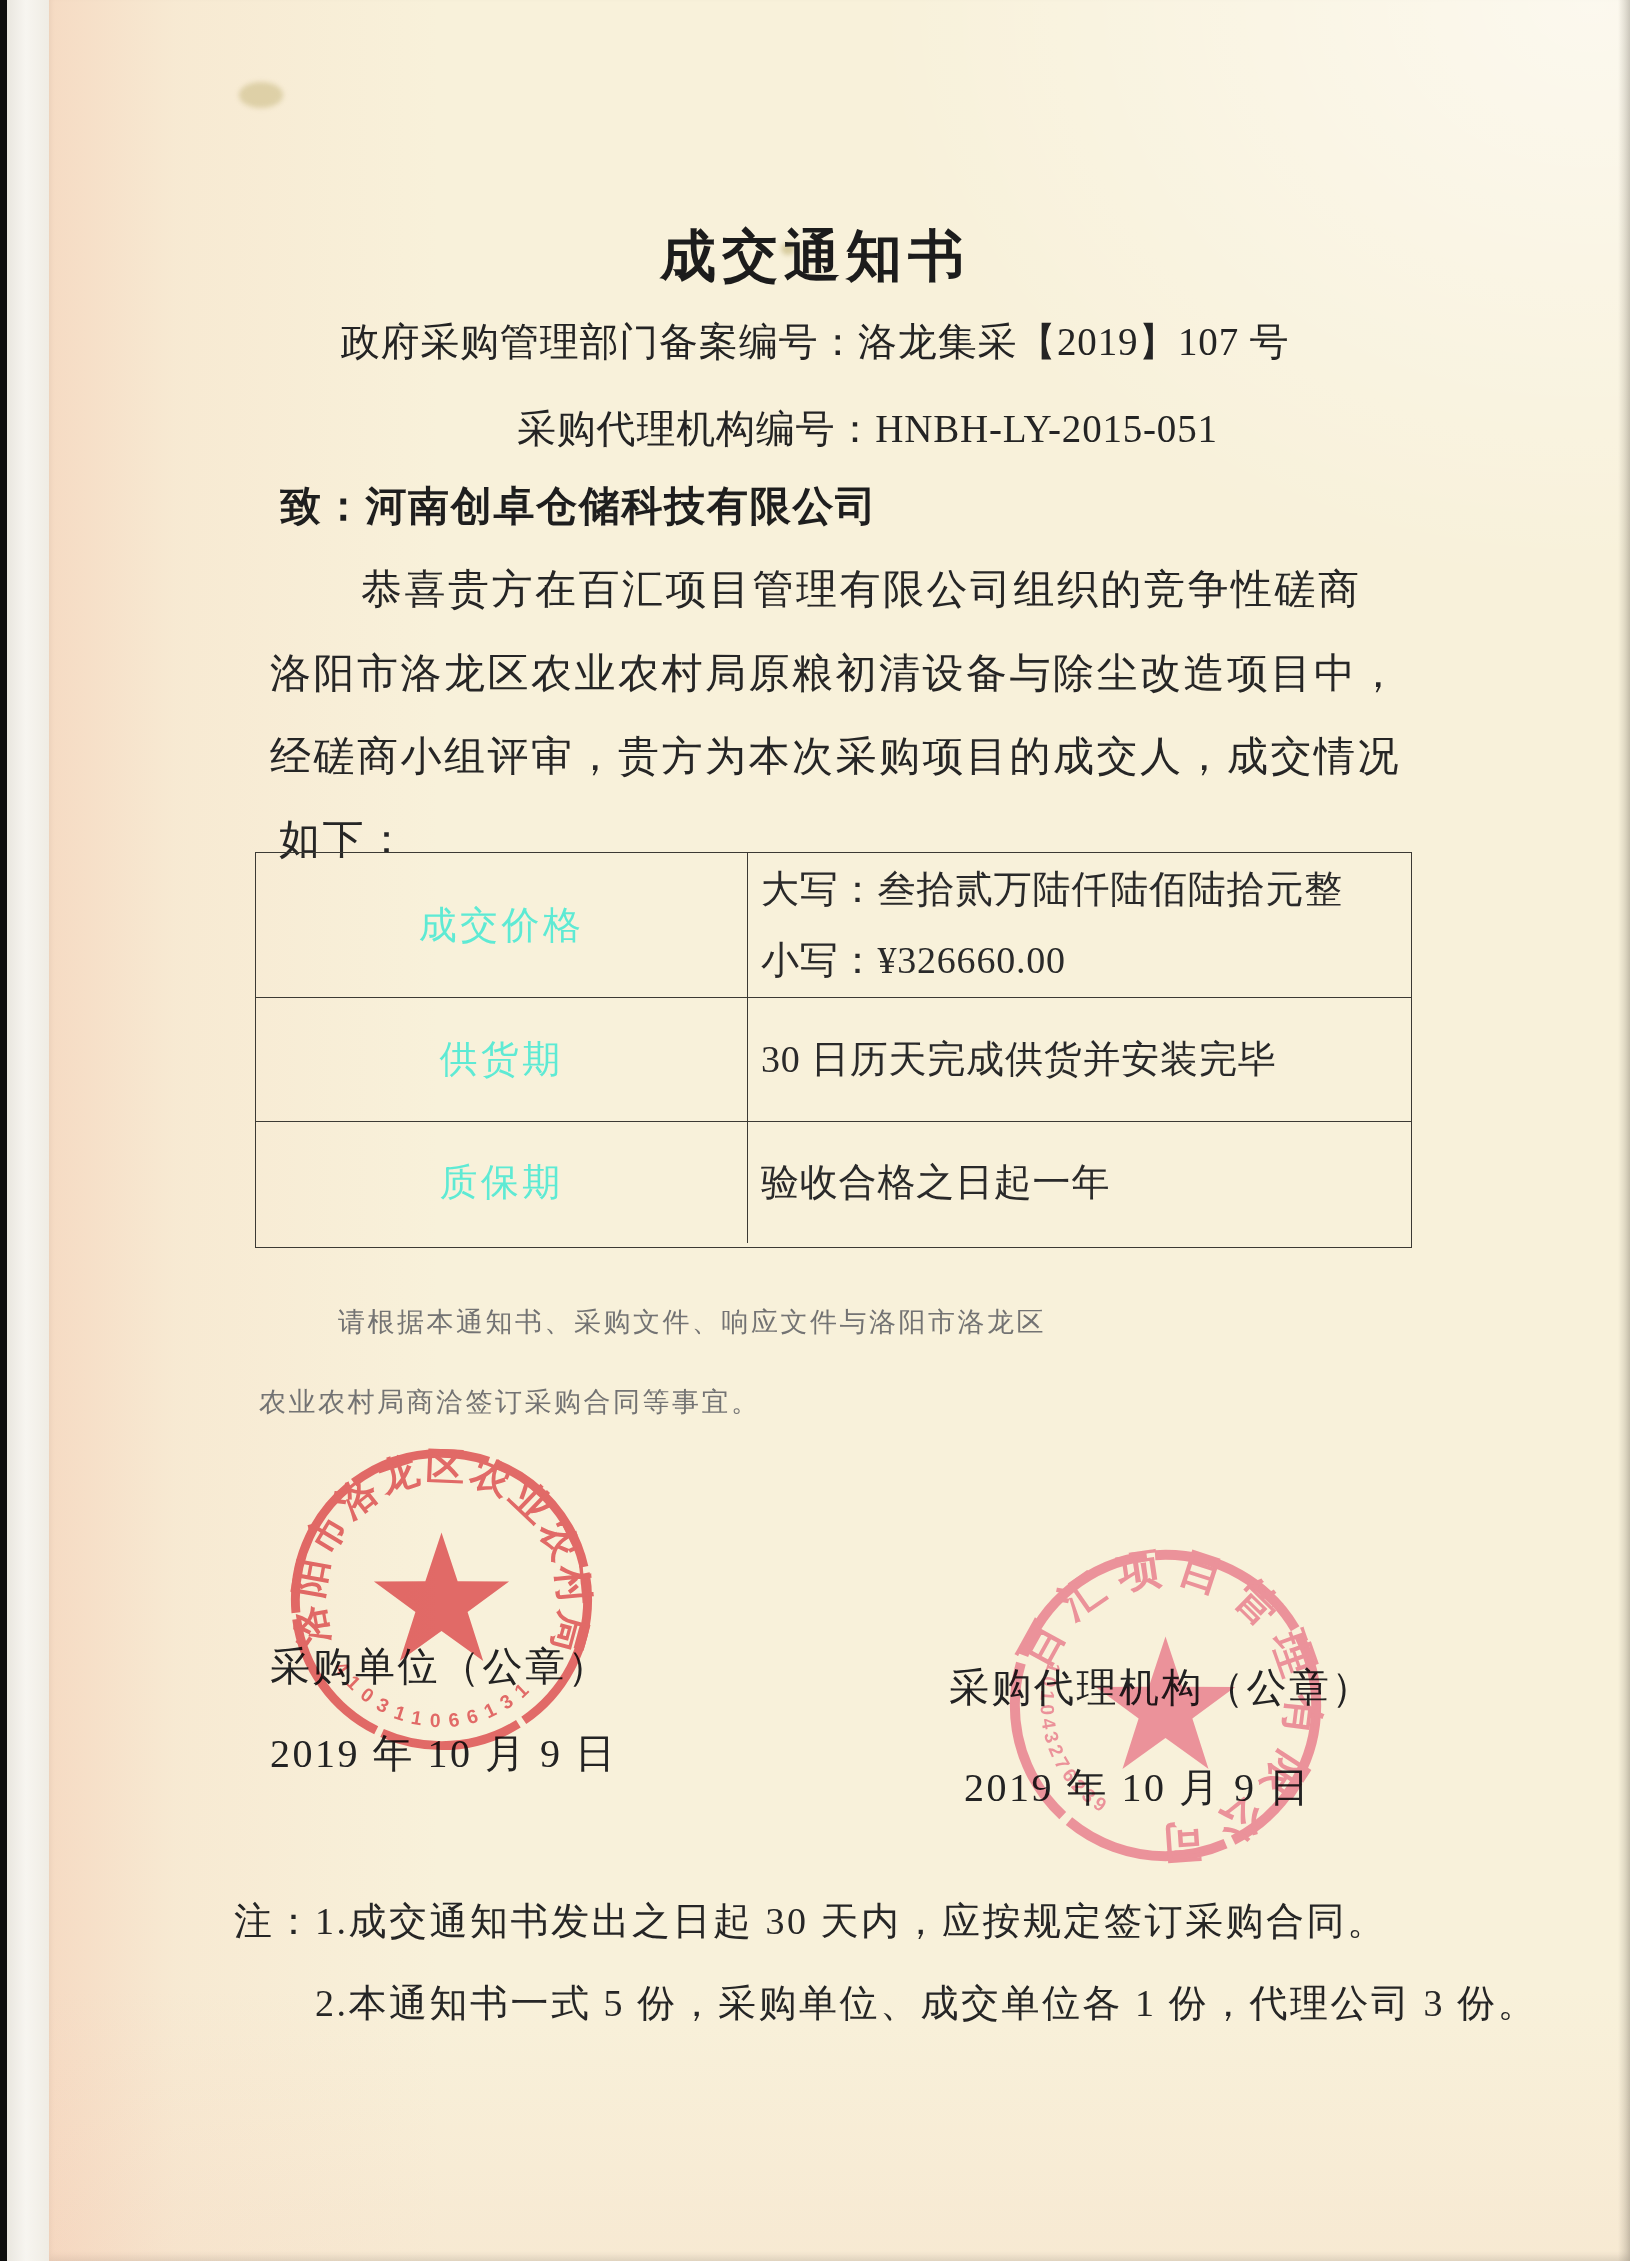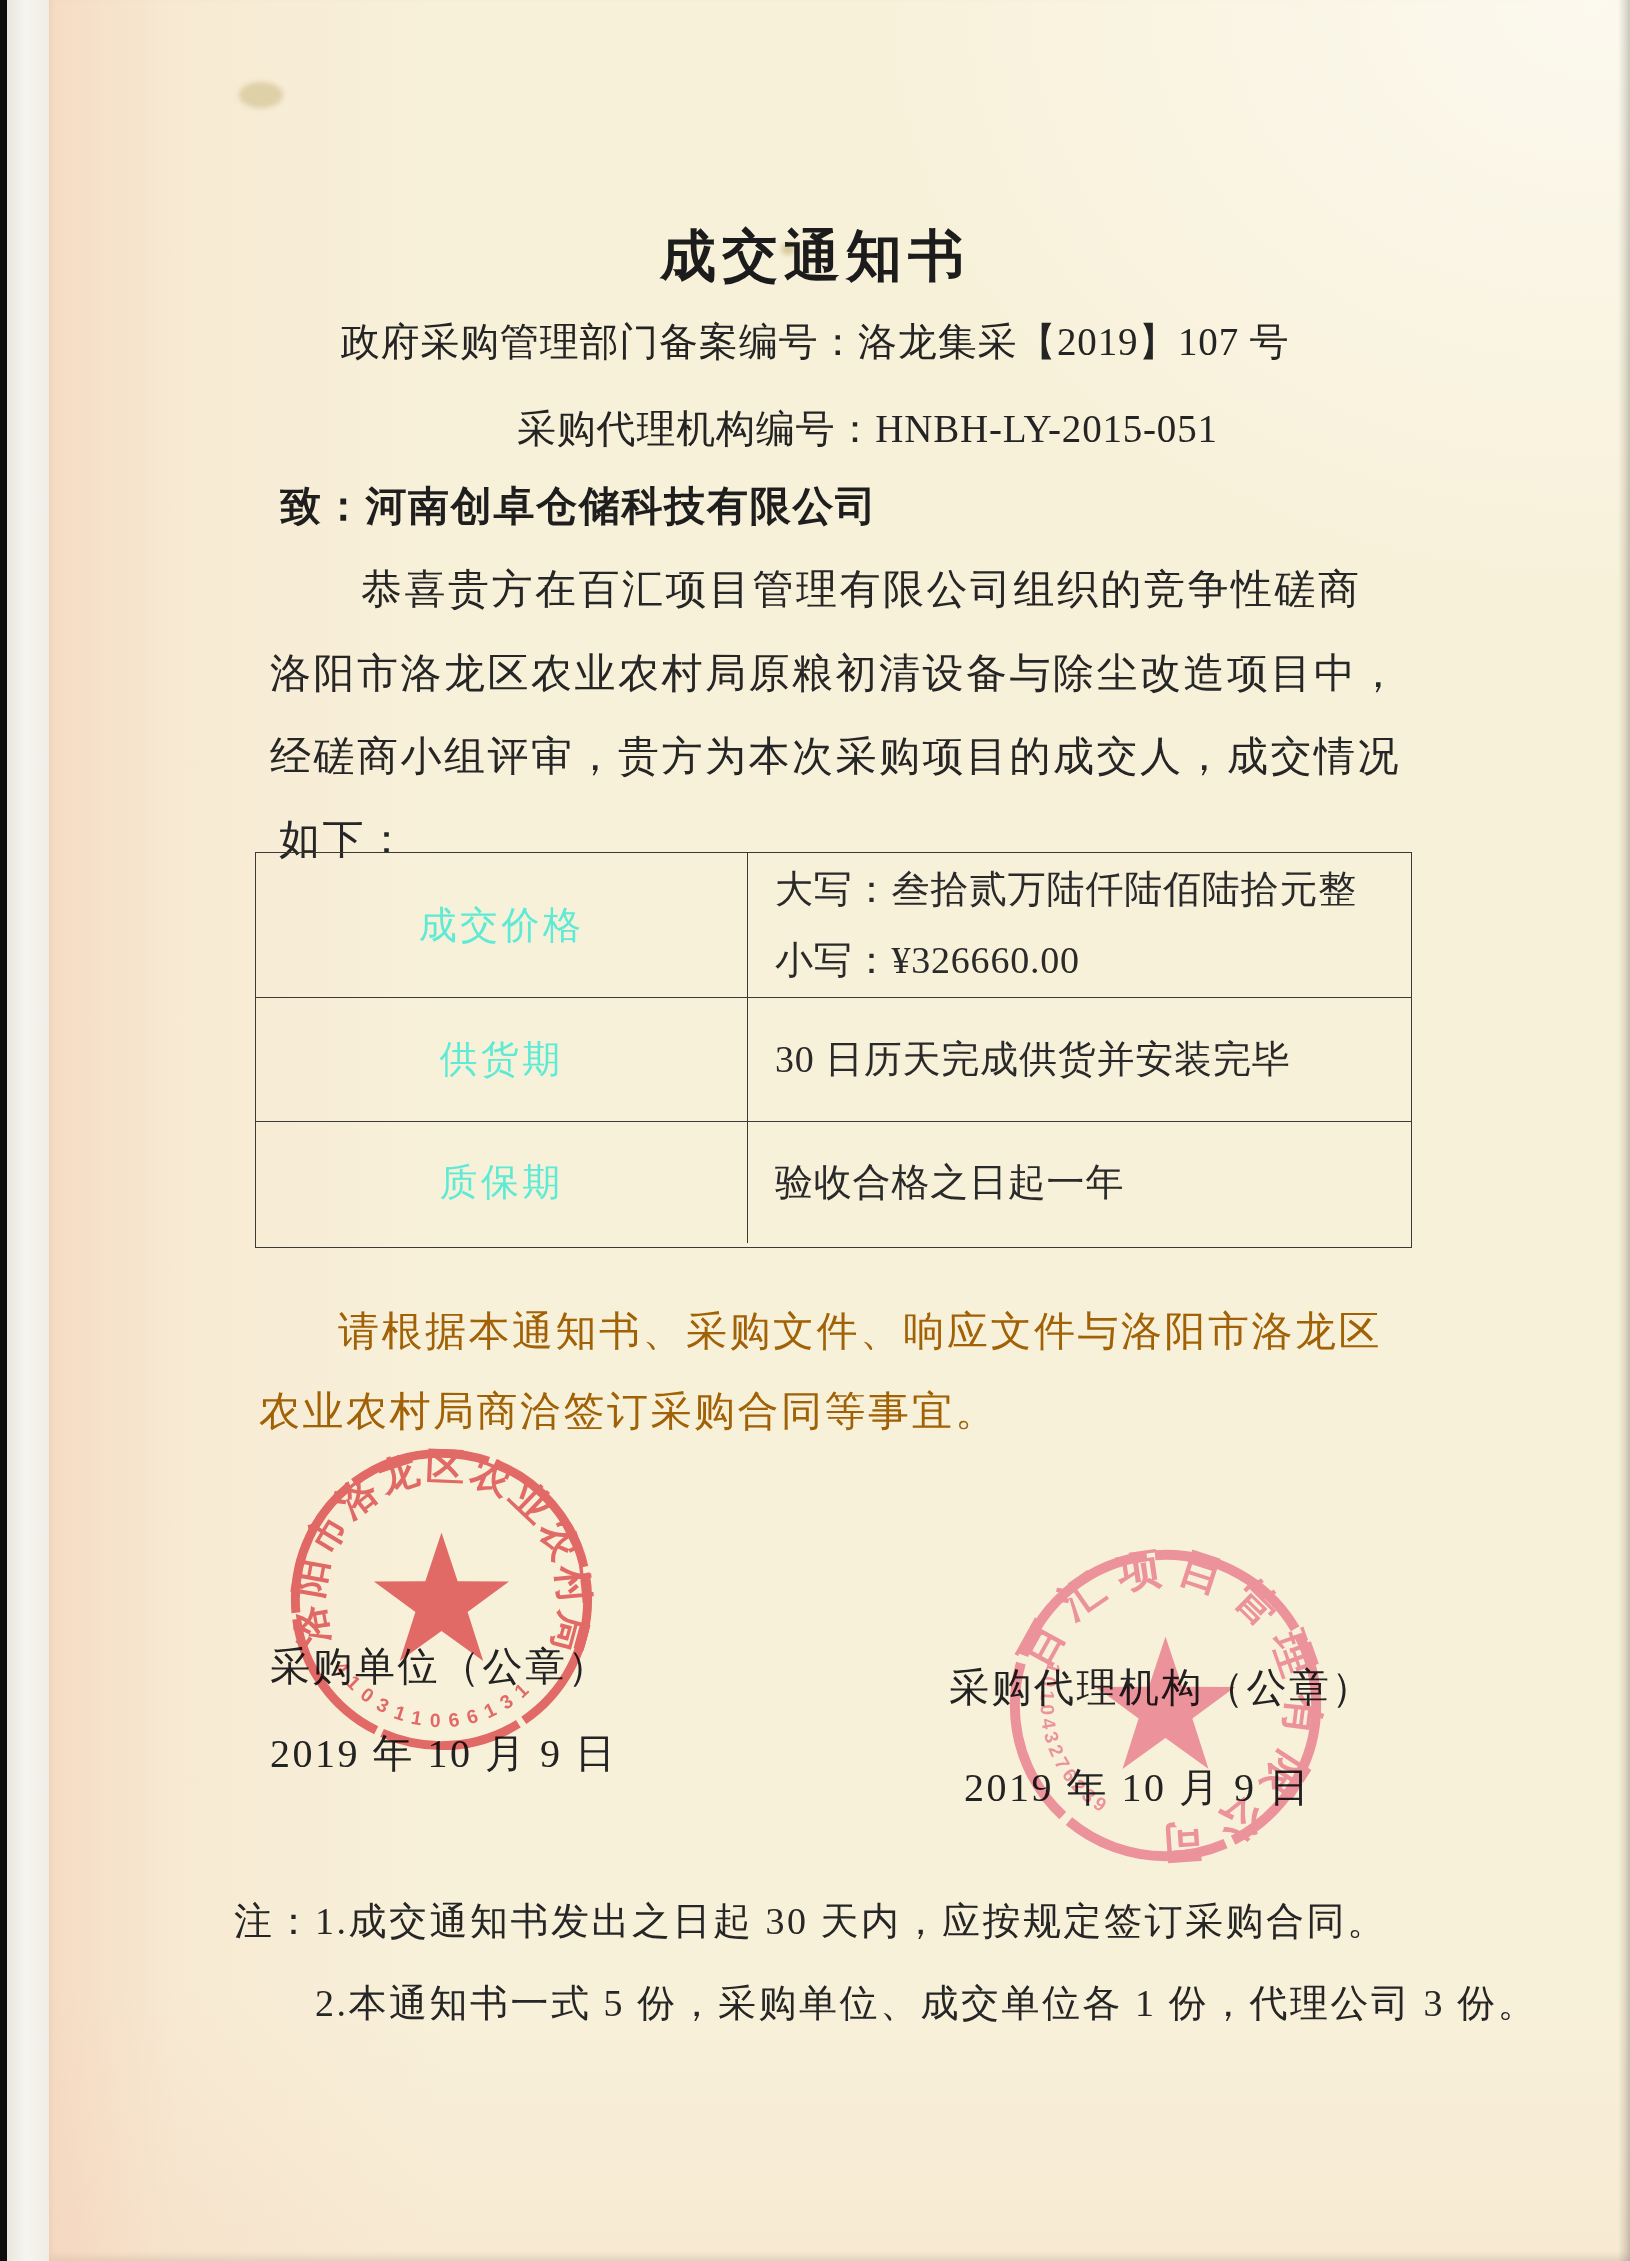--- a/index.html
+++ b/index.html
@@ -21,29 +21,29 @@
   .smudge.a{left:239px;top:82px;width:44px;height:25.5px;background:rgba(176,158,84,.35);}
   .smudge.b{left:781px;top:243px;width:13.6px;height:12px;background:rgba(176,158,84,.45);}
 
   .t{position:absolute;white-space:nowrap;margin-top:36px;}
   .doc-title{width:1630px;left:0;top:183px;text-align:center;font-size:56px;letter-spacing:6px;
         font-weight:700;color:#1c1c1c;font-family:"Liberation Sans","DejaVu Sans",sans-serif;}
   .filing{width:1630px;left:0;top:279px;text-align:center;font-size:39px;letter-spacing:0.8px;color:#242424;}
   .agency-no{left:517px;top:366px;font-size:39px;letter-spacing:0.8px;color:#242424;}
   .to-line{left:280px;top:443px;font-size:41px;letter-spacing:1.7px;font-weight:700;color:#1e1e1e;}
   .body-line{font-size:41px;letter-spacing:2.5px;color:#262626;}
-  .closing-line{font-size:41px;letter-spacing:2.5px;color:#a16207;}
+  .closing-line{font-size:27px;letter-spacing:2.5px;color:#737373;}
 
   .award-table{position:absolute;left:255px;top:852px;width:1155px;height:394px;
         border:1.7px solid #3c3a34;}
   .tr{position:relative;display:flex;border-bottom:1.7px solid #3c3a34;}
   .tr:last-child{border-bottom:none;justify-content:center;}
   .tc-label{width:491px;display:flex;align-items:center;justify-content:center;
         font-size:38px;letter-spacing:3.4px;color:#5eead4;}
-  .tc-value{flex:1;border-left:1.7px solid #3c3a34;padding-left:27px;display:flex;
+  .tc-value{flex:1;border-left:1.7px solid #3c3a34;padding-left:13px;display:flex;
         flex-direction:column;justify-content:center;font-size:38px;letter-spacing:0.8px;color:#2a2a2a;}
   .tc-value .vline{line-height:71px;white-space:nowrap;}
 
   .sig{font-size:40px;letter-spacing:2.5px;color:#232323;}
   .note{font-size:38px;letter-spacing:2.5px;color:#262626;}
 
   .seal{position:absolute;mix-blend-mode:multiply;}
   .seal text{font-family:"Liberation Sans","DejaVu Sans",sans-serif;font-weight:700;}
   .seal-left{left:280px;top:1438px;width:323px;height:323px;opacity:.9;}
   .seal-right{left:999px;top:1539px;width:333px;height:333px;opacity:.78;}

